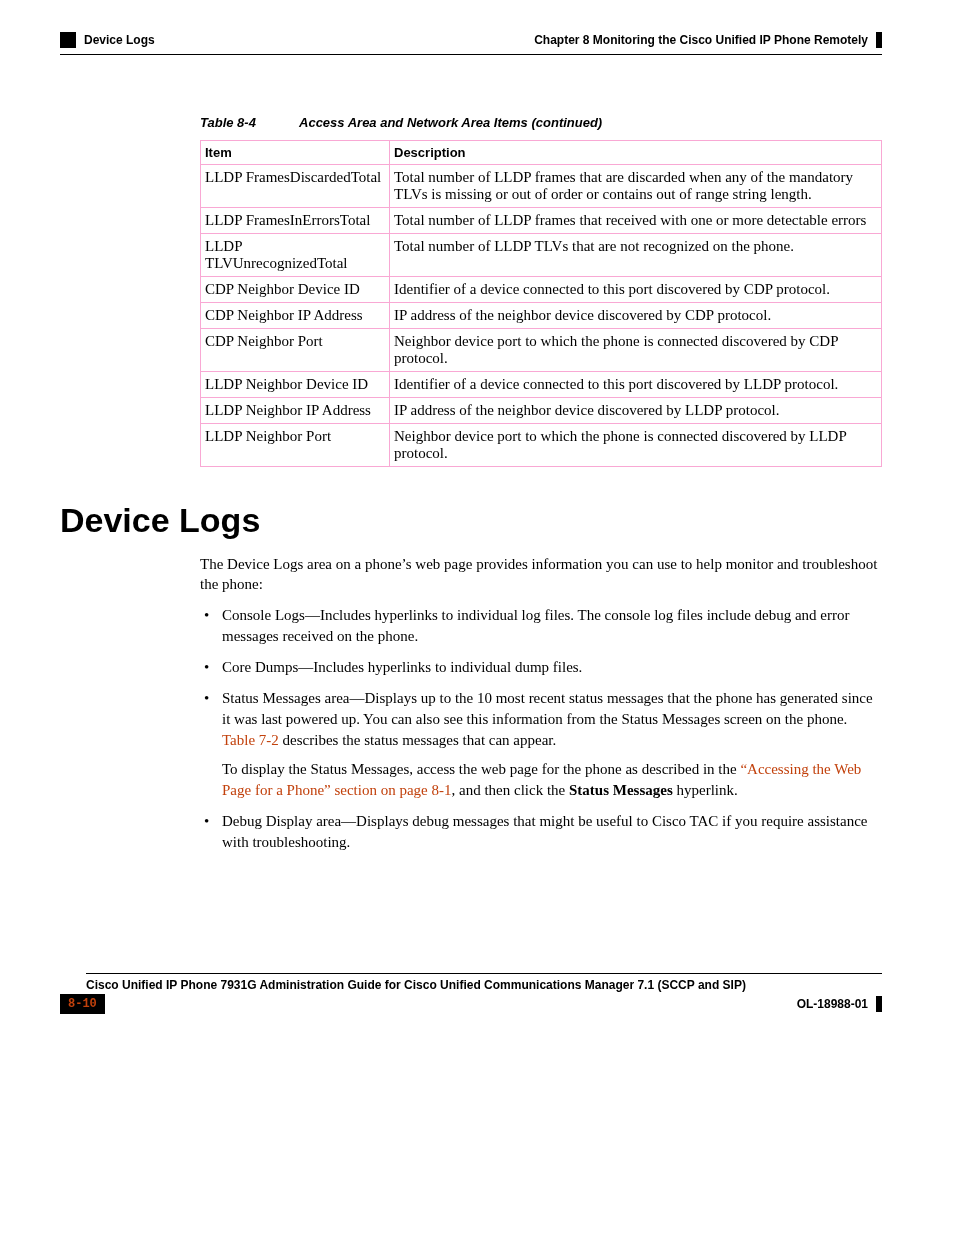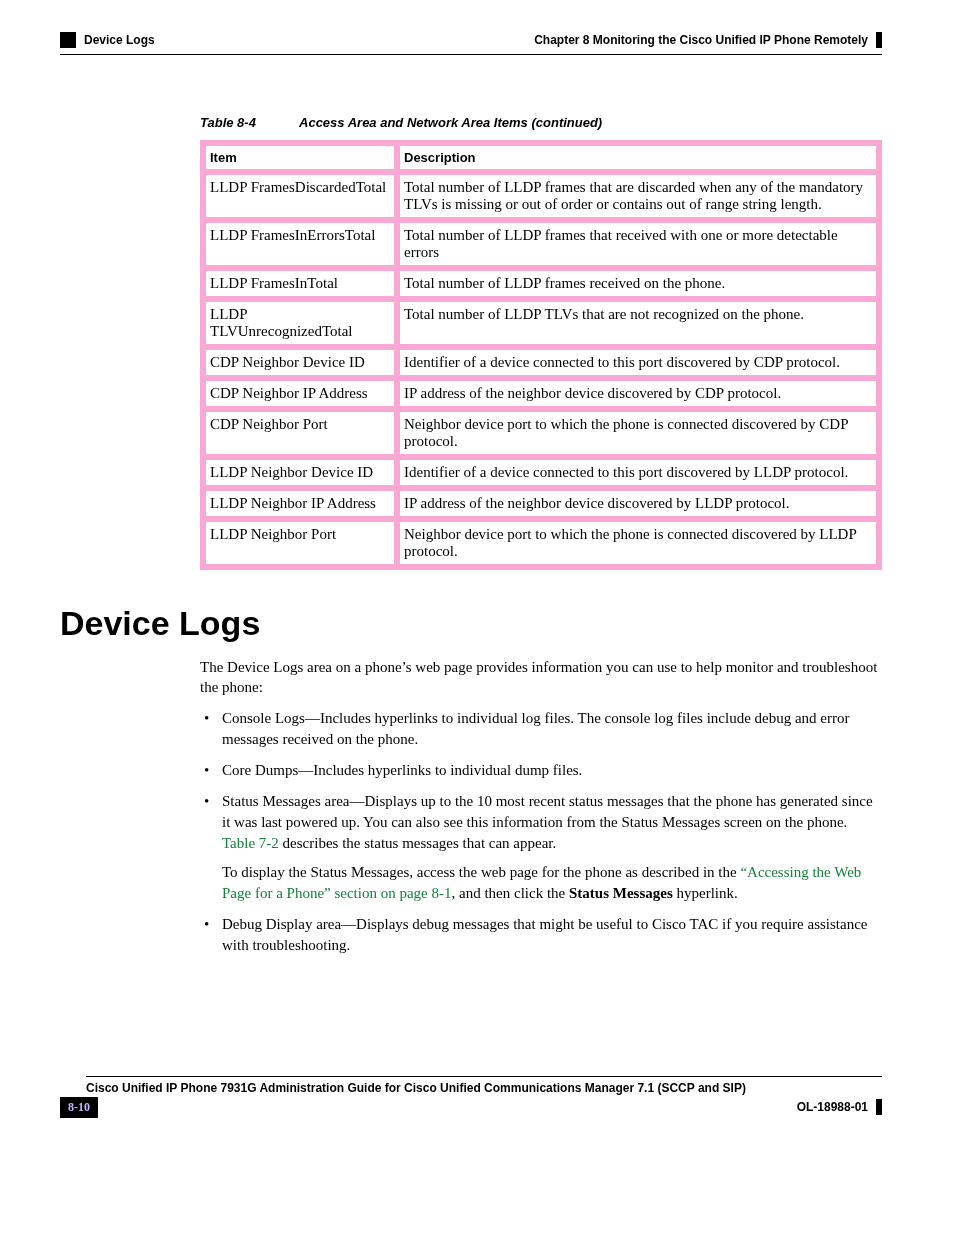--- a/index.html
+++ b/index.html
@@ -66,21 +66,21 @@
   }
   .table-caption .tc-num {
     margin-right: 40px;
   }
   table.items {
     border-collapse: collapse;
     width: 100%;
     font-size: 15px;
   }
   table.items th, table.items td {
-    border: 6px solid #f9a8d4;
+    border: 1px solid #f9a8d4;
     padding: 4px 4px;
     text-align: left;
     vertical-align: top;
     margin-top: 35px;
   }
   table.items th {
     font-family: Arial, Helvetica, sans-serif;
     font-weight: 700;
     font-size: 13px;
   }
@@ -114,21 +114,21 @@
     content: "•";
     position: absolute;
     left: 4px;
     top: 0;
     font-size: 15px;
   }
   .subpara {
     margin-top: 8px;
   }
   .link {
-    color: #15803d;
+    color: #c2410c;
   }
   .footer {
     position: relative;
     margin-top: 120px;
   }
   .footer-rule {
     border: none;
     border-top: 1px solid #000;
     margin: 0 0 4px 26px;
   }
@@ -139,22 +139,22 @@
     margin-left: 26px;
   }
   .footer-bottom {
     display: flex;
     align-items: center;
     justify-content: space-between;
     margin-top: 2px;
   }
   .page-badge {
     background: #000;
-    color: #c4b5fd;
-    font-family: Liberation Serif, serif;
+    color: #c2410c;
+    font-family: Liberation Mono, monospace;
     font-size: 12px;
     font-weight: 700;
     padding: 3px 8px;
   }
   .doc-code {
     font-family: Arial, Helvetica, sans-serif;
     font-size: 12px;
     font-weight: 700;
     display: flex;
     align-items: center;
@@ -193,24 +193,20 @@
         </tr>
       </thead>
       <tbody>
         <tr>
             <td class="col-item">LLDP FramesDiscardedTotal</td>
             <td>Total number of LLDP frames that are discarded when any of the mandatory TLVs is missing or out of order or contains out of range string length.</td>
           </tr>
         <tr>
             <td class="col-item">LLDP FramesInErrorsTotal</td>
             <td>Total number of LLDP frames that received with one or more detectable errors</td>
-          </tr>
-        <tr>
-            <td class="col-item">LLDP FramesInTotal</td>
-            <td>Total number of LLDP frames received on the phone.</td>
           </tr>
         <tr>
             <td class="col-item">LLDP TLVUnrecognizedTotal</td>
             <td>Total number of LLDP TLVs that are not recognized on the phone.</td>
           </tr>
         <tr>
             <td class="col-item">CDP Neighbor Device ID</td>
             <td>Identifier of a device connected to this port discovered by CDP protocol.</td>
           </tr>
         <tr>

